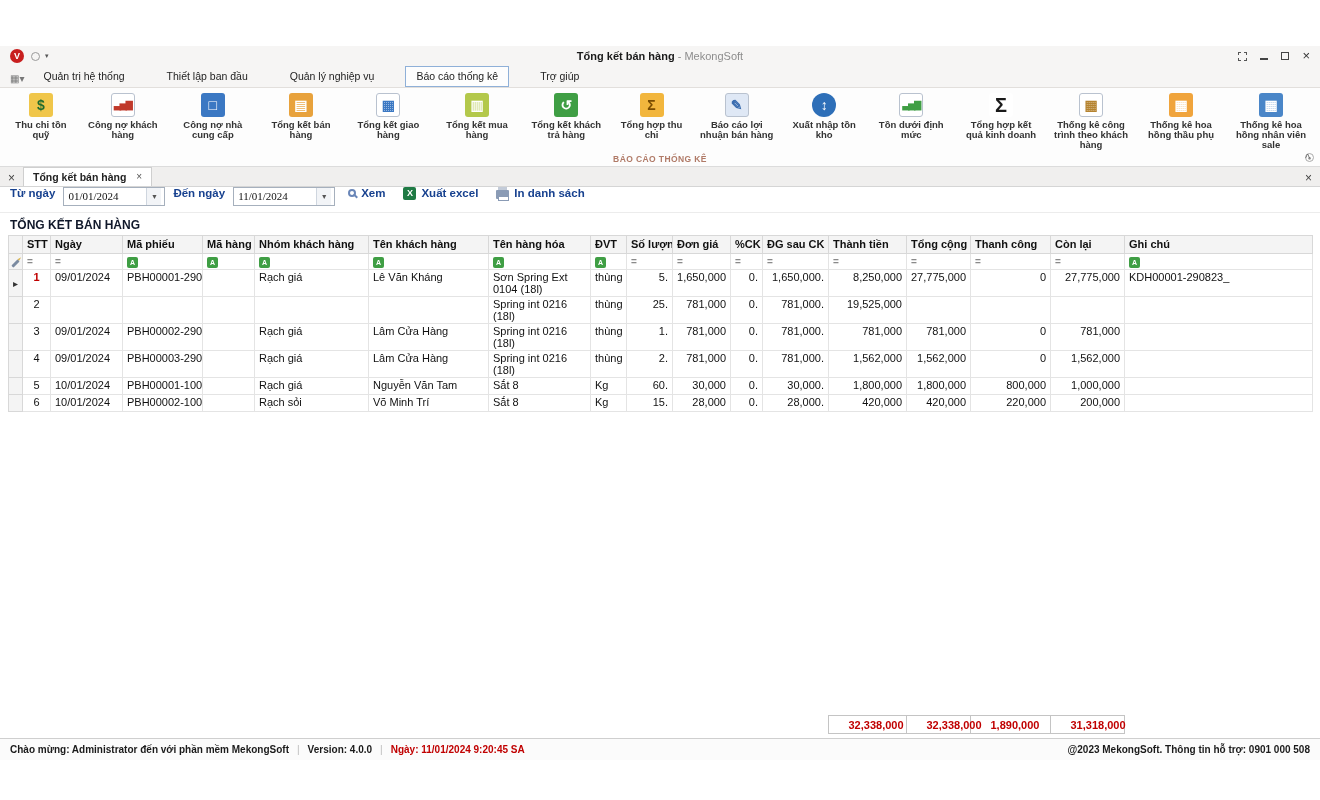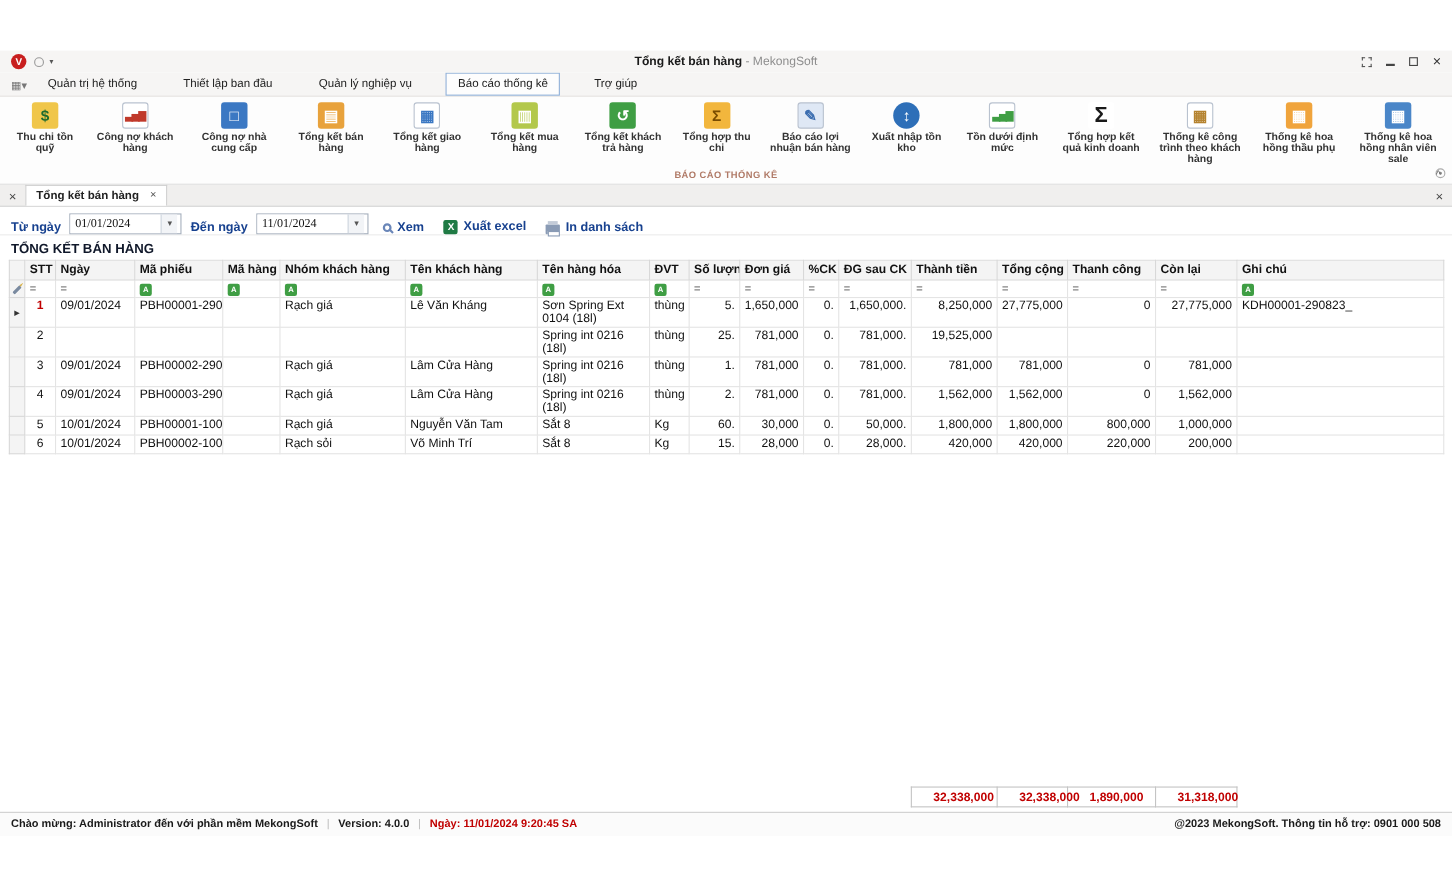--- a/index.html
+++ b/index.html
@@ -40,21 +40,21 @@
 .ribbon-collapse{position:absolute;right:10px;bottom:3px;font-size:10px;color:#666;cursor:pointer;line-height:8px}
 
 
 .doctabs{height:20px;background:#f0efee;border-bottom:1px solid #d5d5d5;display:flex;align-items:flex-end;padding:0 6px;position:relative;flex:0 0 auto}
 .dt-close{font-size:12px;color:#444;padding:0 8px 2px 2px;cursor:pointer;line-height:12px}
 .doctab{background:#fff;border:1px solid #cfcfcf;border-bottom:none;padding:3px 9px;display:flex;gap:10px;align-items:center;font-size:10.5px;font-weight:bold;color:#222;cursor:pointer}
 .doctab .x{font-size:10px;color:#555;font-weight:normal}
 .dt-close-right{position:absolute;right:8px;bottom:2px;font-size:12px;color:#444;cursor:pointer;line-height:12px}
 
 
-.filterbar{height:26px;display:flex;align-items:flex-end;gap:8px;padding:0 10px;border-bottom:1px solid #ececec;flex:0 0 auto}
+.filterbar{height:26px;display:flex;align-items:flex-start;gap:8px;padding:0 10px;border-bottom:1px solid #ececec;flex:0 0 auto}
 .flabel{font-size:11.5px;font-weight:bold;color:#17418f}
 .dateinput{width:102px;height:19px;border:1px solid #a6b0bd;display:flex;align-items:stretch;background:#fff}
 .dateinput input{border:none;outline:none;font-size:11px;padding:0 4px;font-family:Liberation Serif, serif;width:82px;color:#111;background:#fff}
 .dropbtn{width:15px;border-left:1px solid #cfd6df;background:#f2f4f7;font-size:7px;color:#555;display:flex;align-items:center;justify-content:center;cursor:pointer}
 .toolbtn{display:flex;align-items:center;gap:5px;font-size:11.5px;font-weight:bold;color:#17418f;padding:0 5px;cursor:pointer}
 .icon-magnifier{width:8px;height:8px;border:2px solid #6a86b8;border-radius:50%;position:relative;display:inline-block}
 .icon-magnifier::after{content:'';position:absolute;width:5px;height:2px;background:#6a86b8;transform:rotate(45deg);right:-4px;bottom:-2px}
 .icon-excel{width:13px;height:13px;background:#1f7a44;border-radius:2px;color:#fff;font-size:9px;font-weight:bold;display:flex;align-items:center;justify-content:center}
 .icon-printer{width:13px;height:9px;background:#8a9bb5;border-radius:1px;position:relative;display:inline-block;margin-top:3px}
 .icon-printer::before{content:'';position:absolute;top:-3px;left:2px;width:9px;height:3px;background:#c3cbd8}
@@ -384,21 +384,21 @@
             <td>10/01/2024</td>
             <td>PBH00001-100...</td>
             <td></td>
             <td>Rạch giá</td>
             <td>Nguyễn Văn Tam</td>
             <td class="wrapcol">Sắt 8</td>
             <td>Kg</td>
             <td class="r">60.</td>
             <td class="r">30,000</td>
             <td class="r">0.</td>
-            <td class="r">50,000.</td>
+            <td class="r">30,000.</td>
             <td class="r">1,800,000</td>
             <td class="r">1,800,000</td>
             <td class="r">800,000</td>
             <td class="r">1,000,000</td>
             <td></td>
           </tr>
           <tr>
             <td class="ind"></td>
             <td class="c stt">6</td>
             <td>10/01/2024</td>

